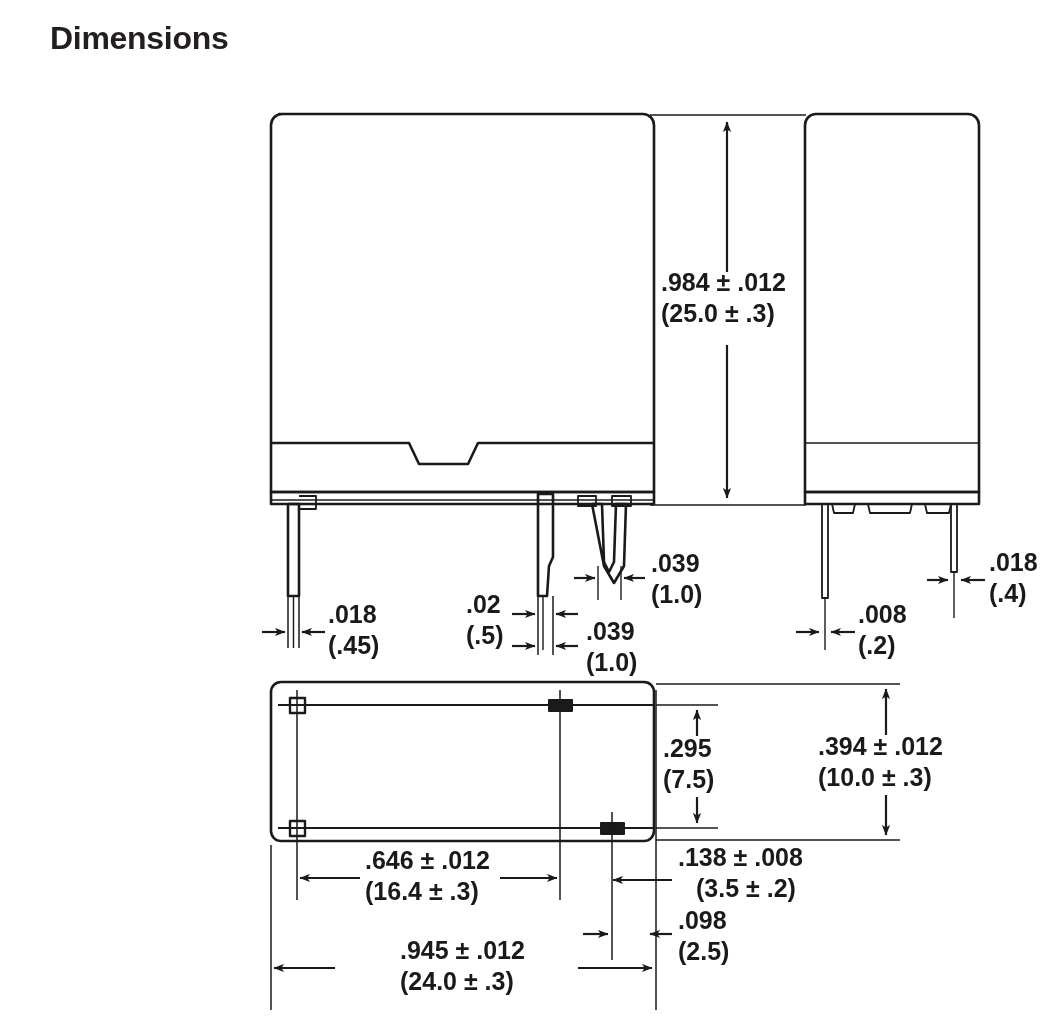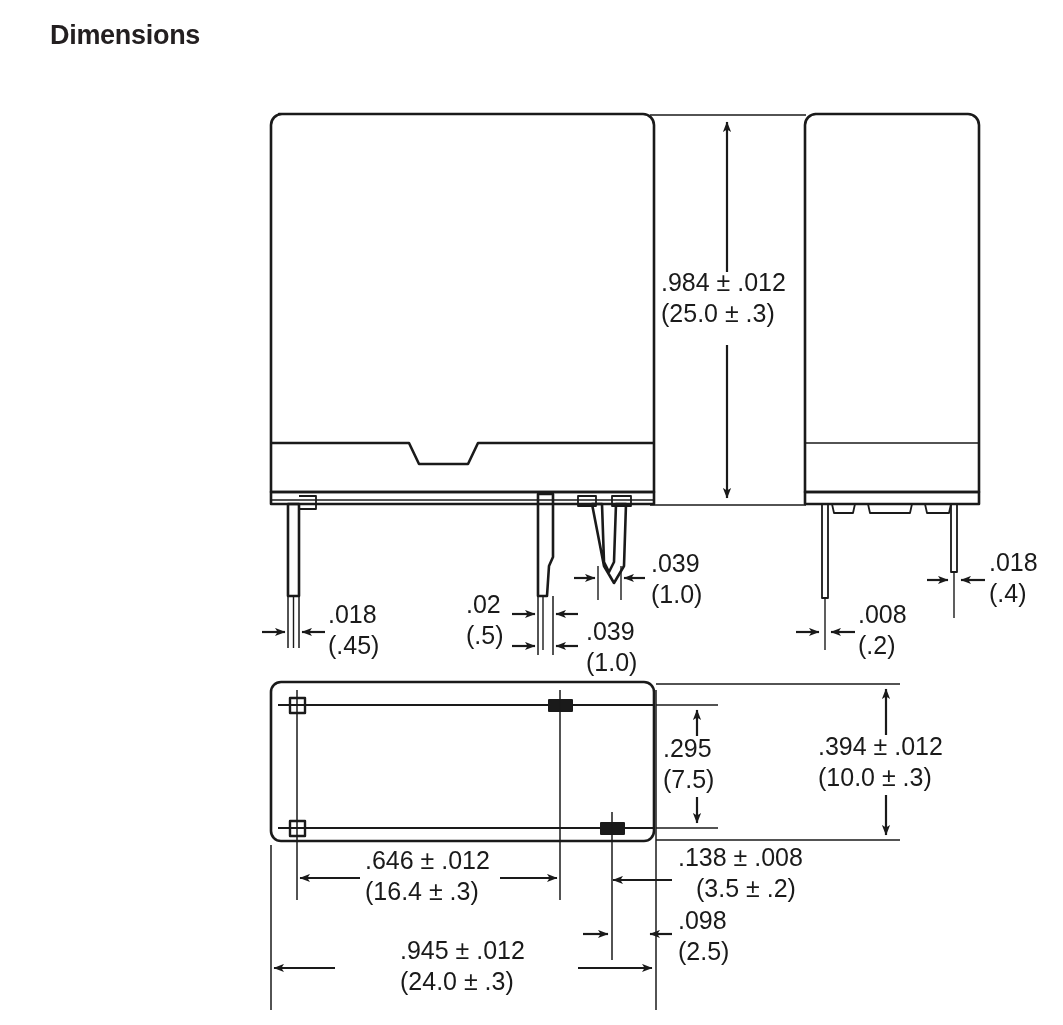--- a/index.html
+++ b/index.html
@@ -12,31 +12,32 @@
     height: 1025px;
     font-family: "Liberation Sans", sans-serif;
     color: #1a1a1a;
     position: relative;
     overflow: hidden;
   }
   #page-title {
     position: absolute;
     left: 50px;
     top: 20px;
-    font-size: 27px;
+    font-size: 32px;
     font-weight: bold;
     letter-spacing: -0.3px;
     color: #231f20;
   }
   #drawing-wrap {
     position: absolute;
     left: 0;
     top: 0;
     width: 1063px;
     height: 1025px;
+    font-weight: bold;
   }
   svg { display: block; }
   text {
     font-family: "Liberation Sans", sans-serif;
     fill: #1a1a1a;
   }
   .dim-text { font-size: 25px; }
 </style>
 </head>
 <body>

